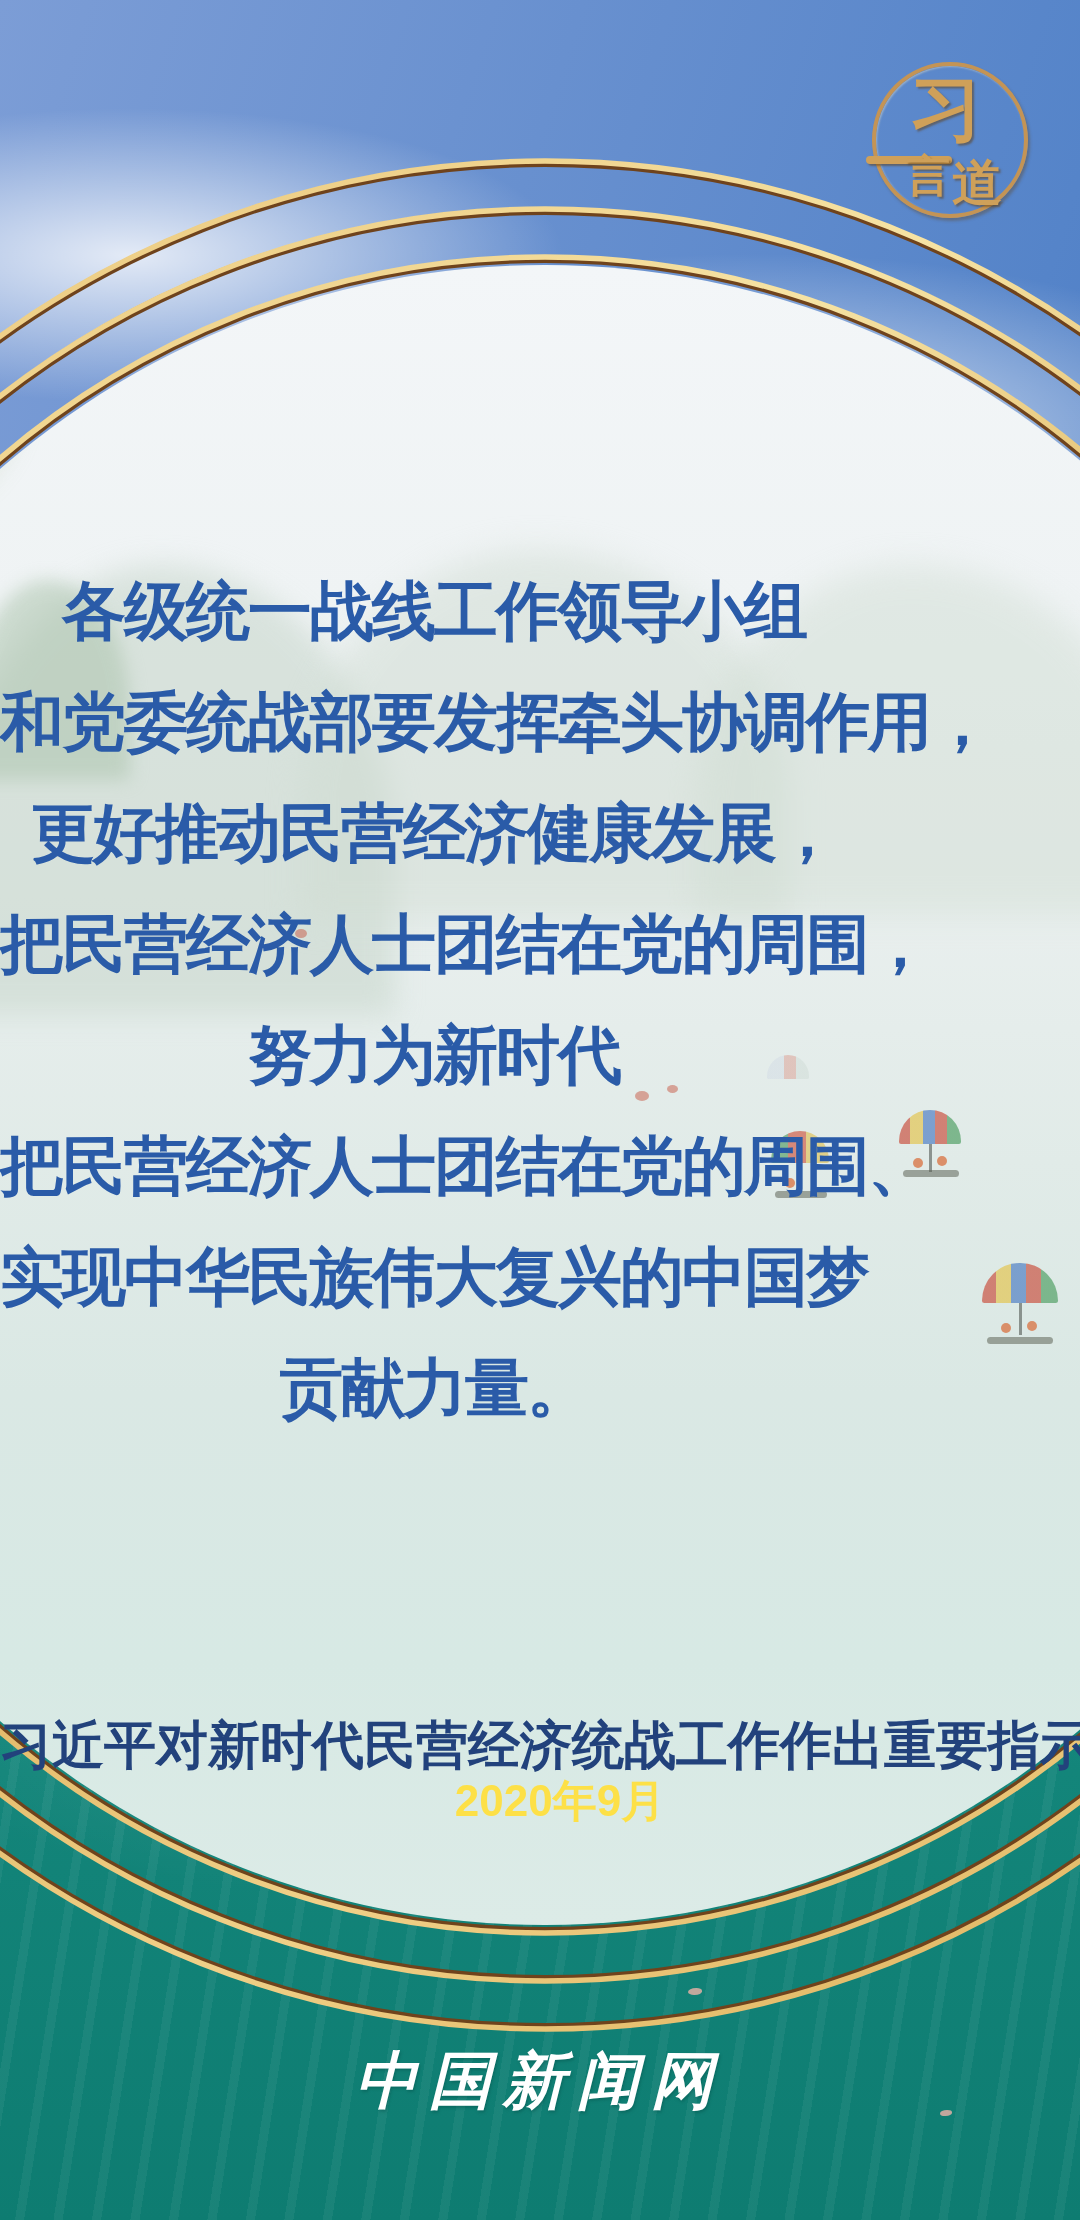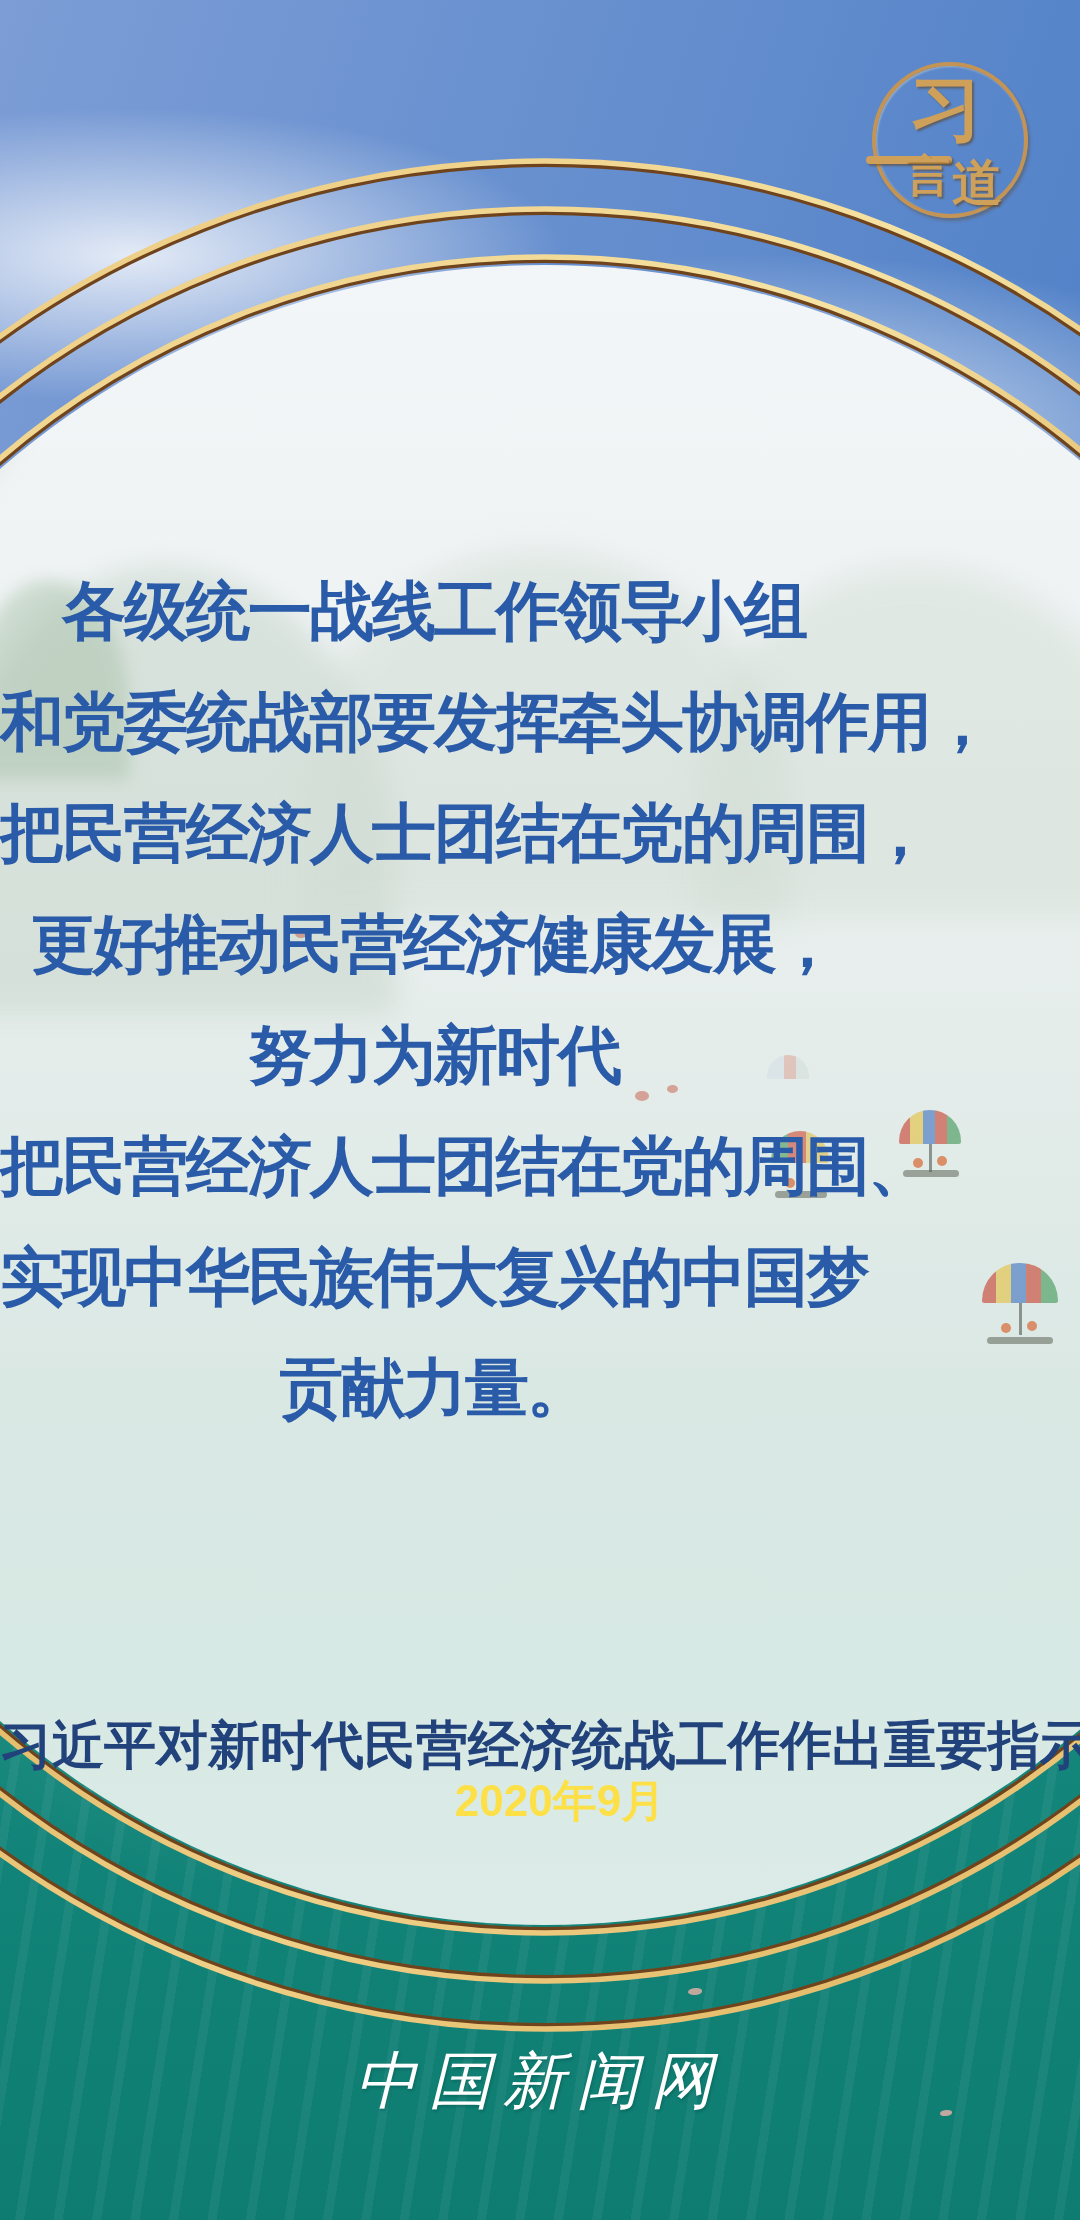--- a/index.html
+++ b/index.html
@@ -71,21 +71,21 @@
     white-space:nowrap;
   }
   .attr{
     position:absolute;left:0;top:1718px;width:1080px;text-align:center;
     font-weight:bold;white-space:nowrap;
   }
   .attr .a1{font-size:52px;line-height:54px;color:#22427C;letter-spacing:0;}
   .attr .a2{font-size:44px;line-height:58px;color:#fde047;margin-left:40px;}
   .footer{position:absolute;left:0;top:2046px;width:1080px;text-align:center;color:#FFFFFF;}
   .site-name{
-    font-size:62px;font-weight:normal;letter-spacing:12px;line-height:70px;font-style:italic;
+    font-size:62px;font-weight:bold;letter-spacing:12px;line-height:70px;font-style:italic;
     text-shadow:1px 2px 3px rgba(0,70,62,.35);
   }
   .site-url{
     margin-top:4px;font-size:21px;letter-spacing:6px;color:#E9F4F2;line-height:26px;font-weight:bold;
   }
 </style>
 </head>
 <body>
 
 <div class="poster">
@@ -156,22 +156,22 @@
   <div class="badge">
     <span class="c1">习</span>
     <div class="bar"></div>
     <span class="c2">言</span>
     <span class="c3">道</span>
   </div>
 
   <div class="quote">
     <div>各级统一战线工作领导小组</div>
     <div>和党委统战部要发挥牵头协调作用，</div>
+    <div>更好推动民营经济健康发展，</div>
     <div>把民营经济人士团结在党的周围，</div>
-    <div>更好推动民营经济健康发展，</div>
     <div>努力为新时代</div>
     <div>把民营经济人士团结在党的周围、</div>
     <div>实现中华民族伟大复兴的中国梦</div>
     <div>贡献力量。</div>
   </div>
 
   <div class="attr">
     <div class="a1">习近平对新时代民营经济统战工作作出重要指示</div>
     <div class="a2">2020年9月</div>
   </div>

